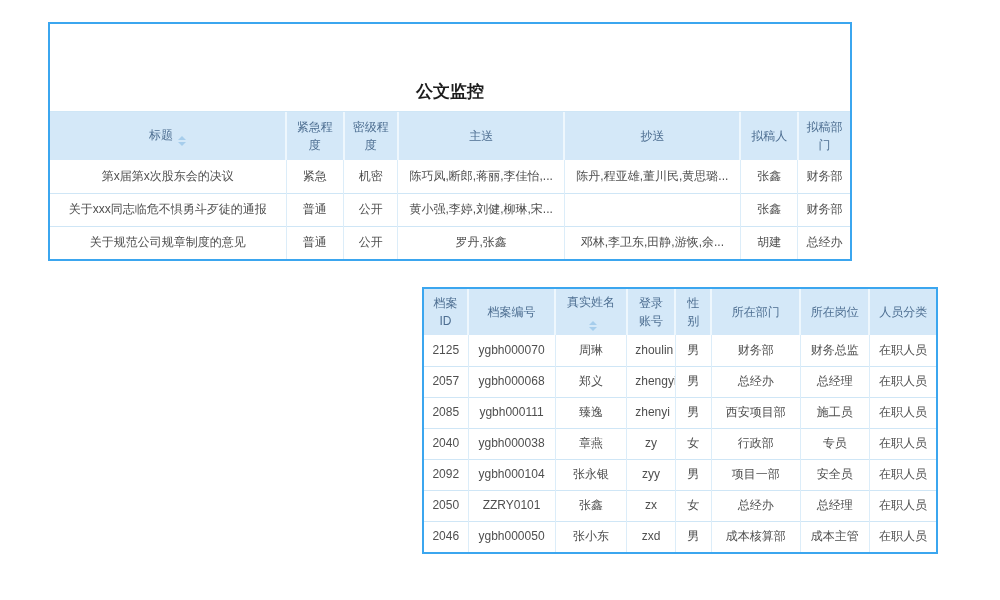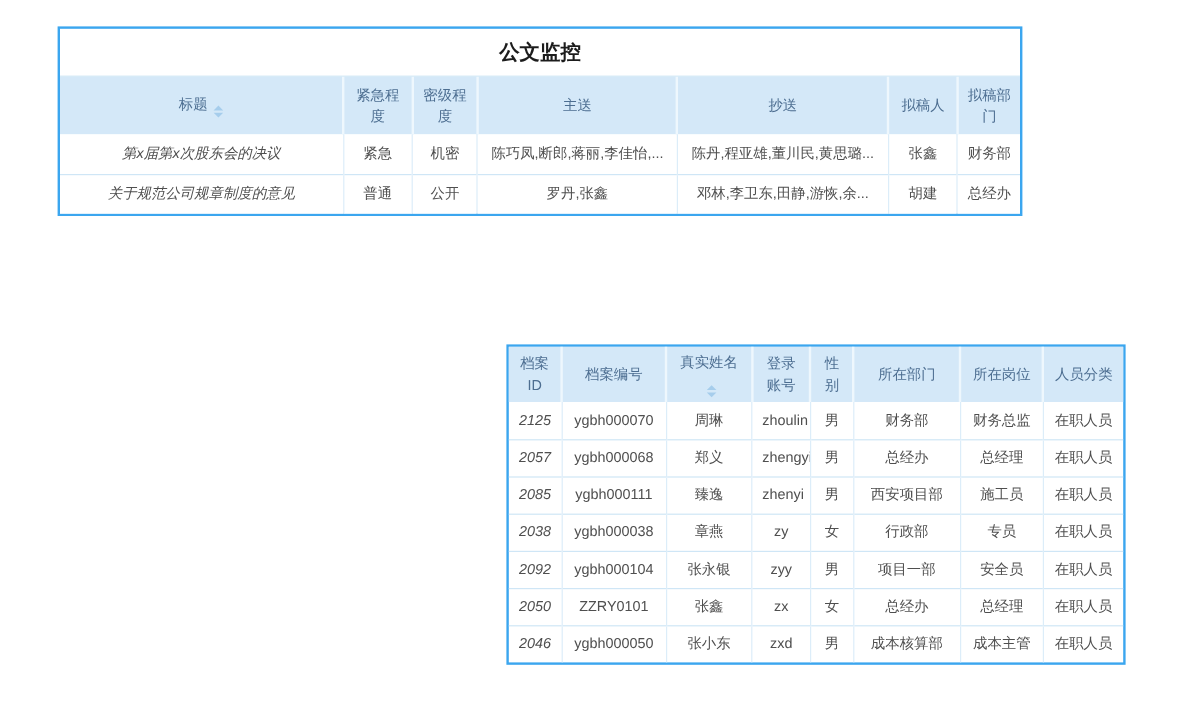--- a/index.html
+++ b/index.html
@@ -6,39 +6,39 @@
   body{font-family:"Liberation Sans","DejaVu Sans",sans-serif;}
   .canvas{position:relative;width:1000px;height:600px;background:#fff;overflow:hidden;}
 
   .panel{position:absolute;background:#fff;border:2px solid var(--border,#3ba6ef);box-sizing:border-box;}
   .doc-panel{left:48px;top:22px;width:804px;}
   .person-panel{left:422px;top:287px;width:516px;}
 
   .panel-title{display:flex;align-items:center;justify-content:center;
     font-size:17px;font-weight:bold;color:var(--title_text,#1c1c1c);
     border-bottom:1px solid var(--grid_line,#cfe6f6);}
-  .doc-panel .panel-title{height:39px;}
+  .doc-panel .panel-title{height:39px;margin-top:48px;}
   .person-panel .panel-title{height:34px;}
 
   table.grid{width:100%;border-collapse:collapse;table-layout:fixed;}
   table.grid th{
     background:var(--header_bg,#d4e8f8);color:var(--header_text,#4d6e91);
     font-size:12px;font-weight:normal;text-align:center;vertical-align:middle;
     padding:4px 6px;box-sizing:border-box;border-left:2px solid #eef7fd;line-height:1.5;}
   table.grid th:first-child{border-left:none;}
   .doc-grid thead th{height:48px;}
   .person-grid thead th{height:43px;}
 
   table.grid td{
     font-size:12px;color:var(--body_text,#4f4f4f);text-align:center;vertical-align:middle;
     padding:2px 8px;box-sizing:border-box;background:#fff;
     border-top:1px solid var(--grid_line,#cfe6f6);
     border-left:1px solid var(--grid_line_v,#dcedf9);
     overflow:hidden;white-space:nowrap;line-height:1.4;}
-  table.grid td:first-child{border-left:none;font-style:italic;}
+  table.grid td:first-child{border-left:none;}
   table.grid tbody tr:first-child td{border-top:none;}
   .doc-grid td{height:33px;}
   .person-grid td{height:31px;margin-top:40px;}
 
   td.al, th.al{text-align:left;}
   td.link{color:var(--link,#338df2);cursor:pointer;}
 
   .sort{display:inline-flex;flex-direction:column;align-items:center;
     margin-left:5px;vertical-align:-1px;cursor:pointer;}
   .sort i{display:block;width:0;height:0;border-left:4px solid transparent;border-right:4px solid transparent;}
@@ -78,20 +78,29 @@
           <th>拟稿部门</th>
         </tr>
       </thead>
       <tbody id="doc-body">
           <tr>
     <td class="al link">第x届第x次股东会的决议</td>
     <td>紧急</td>
     <td>机密</td>
     <td class="al">陈巧凤,断郎,蒋丽,李佳怡,...</td>
     <td class="al">陈丹,程亚雄,董川民,黄思璐...</td>
+    <td>张鑫</td>
+    <td>财务部</td>
+  </tr>
+          <tr>
+    <td class="al link">关于xxx同志临危不惧勇斗歹徒的通报</td>
+    <td>普通</td>
+    <td>公开</td>
+    <td class="al">黄小强,李婷,刘健,柳琳,宋...</td>
+    <td class="al"></td>
     <td>张鑫</td>
     <td>财务部</td>
   </tr>
           <tr>
     <td class="al link">关于规范公司规章制度的意见</td>
     <td>普通</td>
     <td>公开</td>
     <td class="al">罗丹,张鑫</td>
     <td class="al">邓林,李卫东,田静,游恢,余...</td>
     <td>胡建</td>
@@ -155,21 +164,21 @@
     <td>2085</td>
     <td>ygbh000111</td>
     <td class="link">臻逸</td>
     <td>zhenyi</td>
     <td>男</td>
     <td>西安项目部</td>
     <td>施工员</td>
     <td>在职人员</td>
   </tr>
           <tr>
-    <td>2038</td>
+    <td>2040</td>
     <td>ygbh000038</td>
     <td class="link">章燕</td>
     <td>zy</td>
     <td>女</td>
     <td>行政部</td>
     <td>专员</td>
     <td>在职人员</td>
   </tr>
           <tr>
     <td>2092</td>

